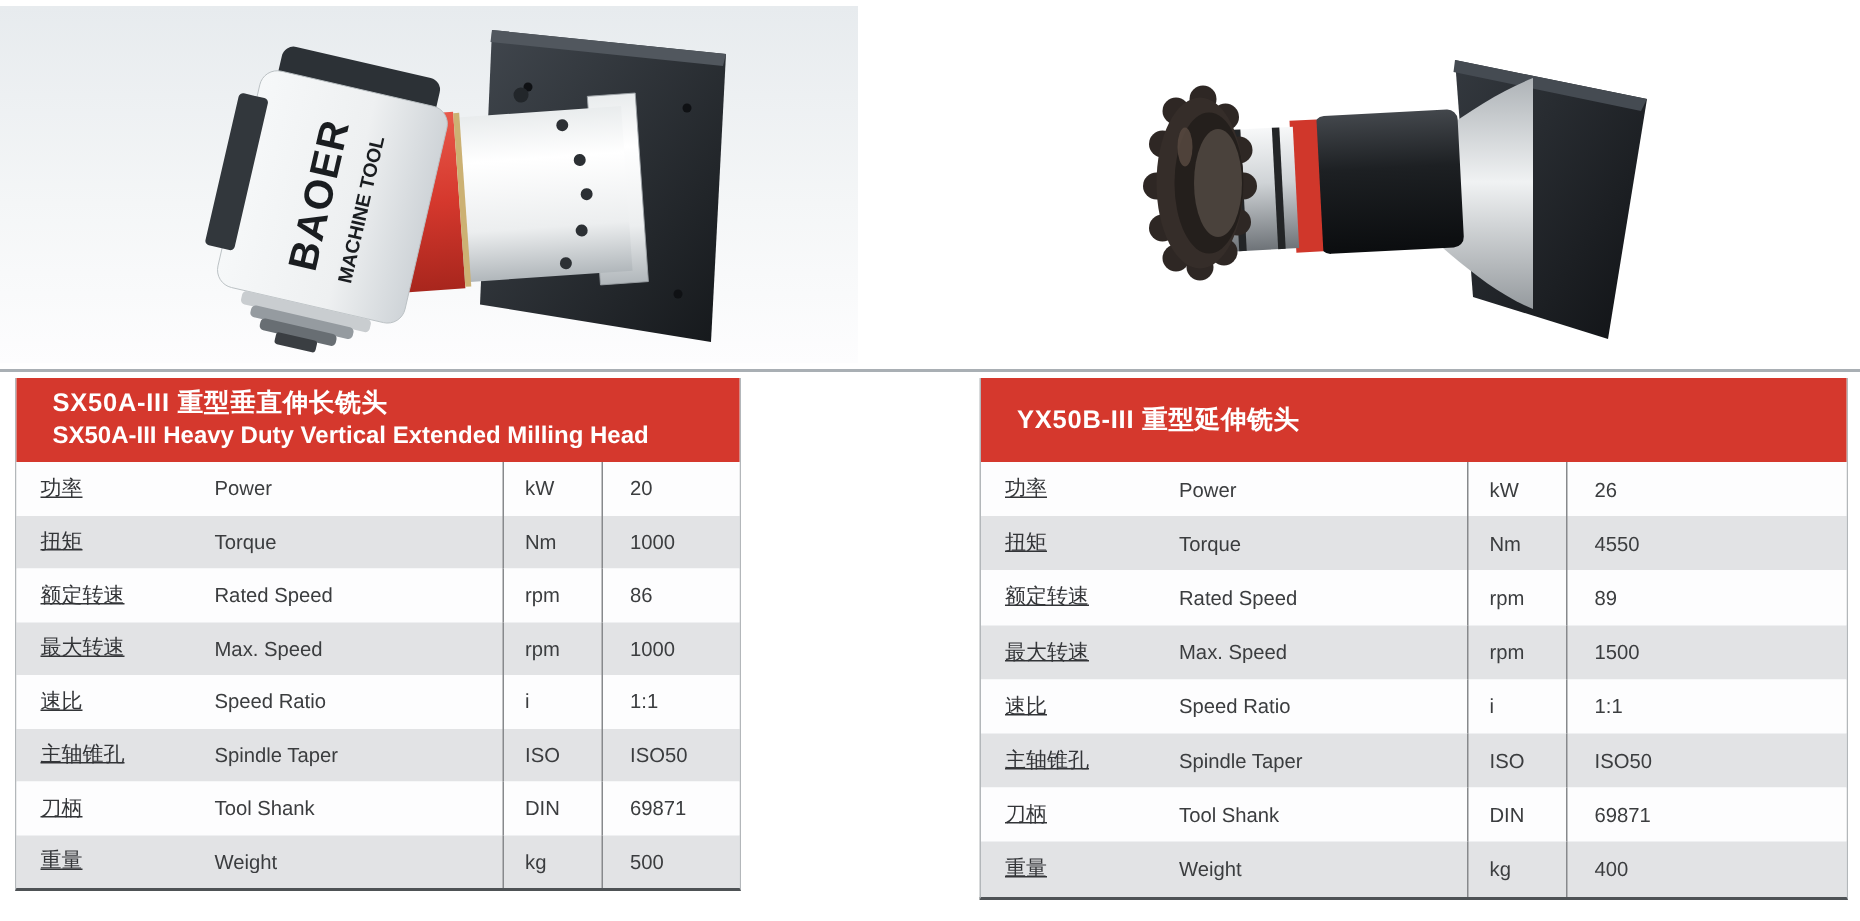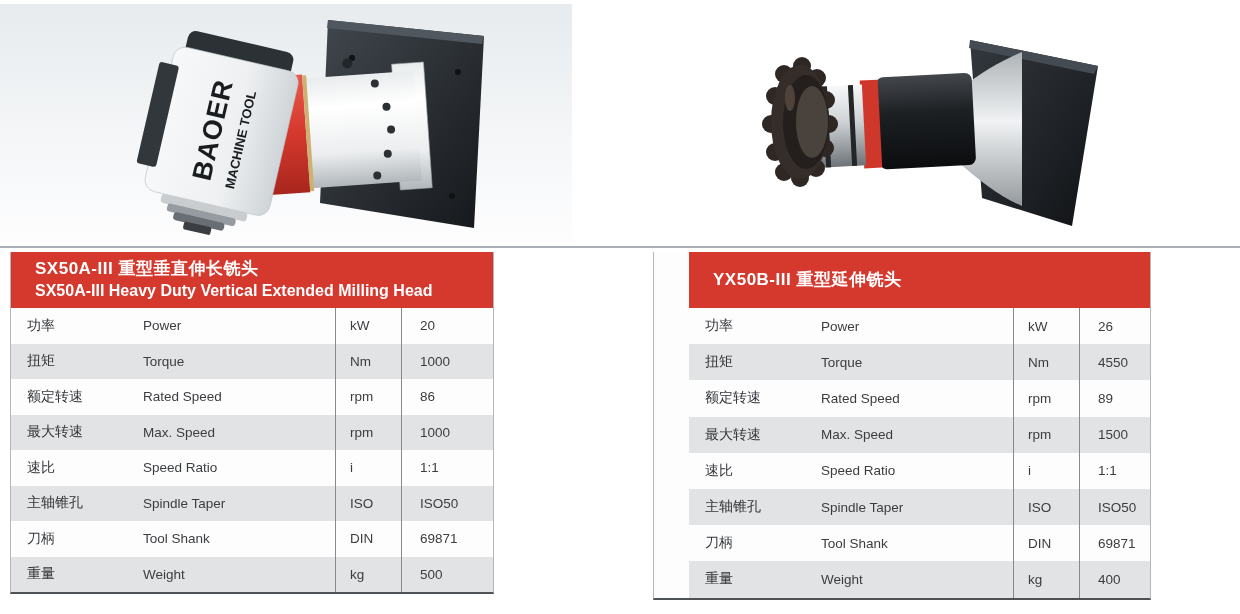--- a/index.html
+++ b/index.html
@@ -13,35 +13,35 @@
   .photo-panel{position:absolute;top:0;height:242px;}
   .photo-left{left:0;width:590px;}
   .photo-right{left:650px;width:590px;}
   .photo-panel svg{display:block;width:100%;height:100%;}
 
   
   .spec-table{position:absolute;top:252px;background:#fdfdfe;
               border-left:1px solid #b3b7ba;border-right:1px solid #b3b7ba;
               border-bottom:2px solid #4e5255;box-sizing:border-box;}
   .spec-table-left{left:10px;width:484px;}
-  .spec-table-right{left:653px;width:498px;padding-left:35px;}
+  .spec-table-right{left:653px;width:579px;}
 
   .spec-header{background:var(--accent,#d5382d);color:#ffffff;height:56px;
                display:flex;flex-direction:column;justify-content:center;
                padding-left:24px;box-sizing:border-box;}
   .spec-title{font-size:17px;font-weight:bold;letter-spacing:.5px;line-height:1.25;}
   .spec-subtitle{font-size:16px;font-weight:bold;line-height:1.3;margin-top:1px;}
 
   .spec-body{width:100%;}
   .spec-row{display:grid;grid-template-columns:122px 160px 108px 1fr;
             align-items:center;height:35.5px;background:#fdfdfe;}
   .spec-table-right .spec-row{height:36.2px;}
   .spec-body .spec-row:nth-of-type(even){background:#e2e3e5;}
   .cell{font-size:13.5px;color:#3b3d3f;white-space:nowrap;overflow:hidden;}
-  .cell-cn{padding-left:16px;font-size:14px;color:#333538;}
+  .cell-cn{padding-left:16px;font-size:14px;color:#333538;text-decoration:underline;}
   .cell-en{padding-left:10px;}
   .cell-unit{padding-left:14px;border-left:1px solid #87898c;height:100%;display:flex;align-items:center;margin-left:42px;}
   .cell-value{padding-left:18px;border-left:1px solid #87898c;height:100%;display:flex;align-items:center;}
 </style>
 </head>
 <body>
 
 <div class="page">
 
   <div class="photo-panel photo-left">

